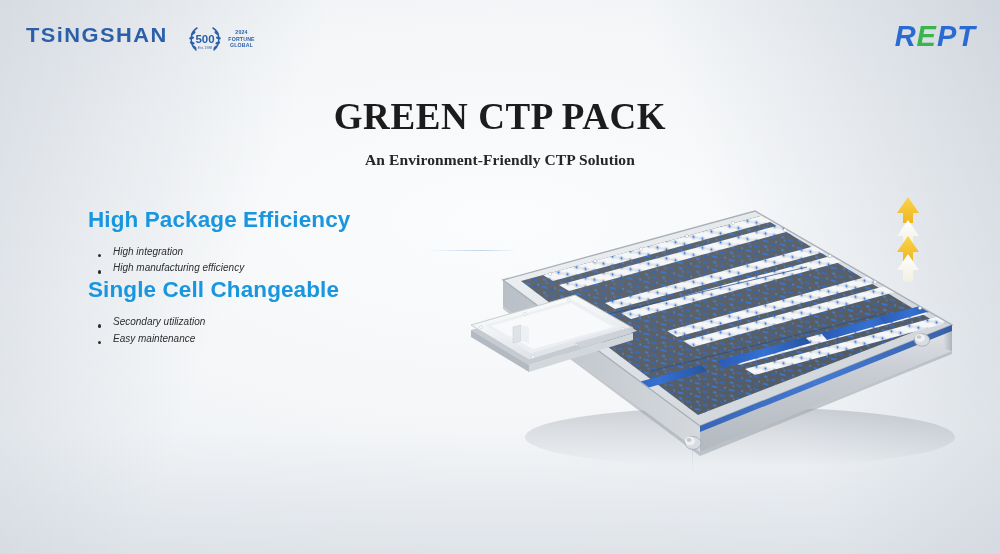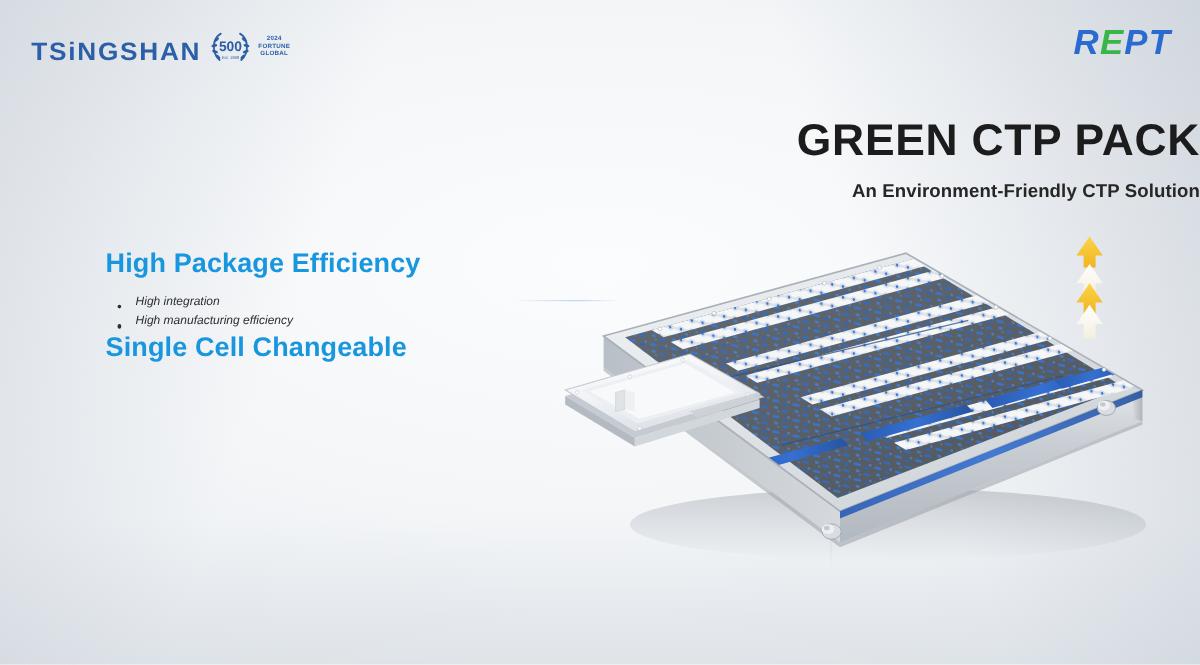--- a/index.html
+++ b/index.html
@@ -32,22 +32,22 @@
     pointer-events: none;
     z-index: 0;
   }
 
   
   .logo-tsingshan {
     position: absolute;
     left: 26px;
     top: 24px;
     display: flex;
-    align-items: flex-end;
-    gap: 10px;
+    align-items: flex-start;
+    gap: 23px;
     z-index: 6;
   }
   .ts-word {
     font-family: "Liberation Sans", sans-serif;
     font-size: 21px;
     font-weight: 700;
     letter-spacing: 1.4px;
     color: #2b5fa8;
     line-height: 1;
     transform: scaleX(1.04);
@@ -81,22 +81,23 @@
   }
   .rept-b { color: #2a6ad1; }
   .rept-g { color: #39b54a; }
 
   
   .title-block {
     position: absolute;
     top: 97px;
     left: 0;
     width: 1000px;
-    text-align: right;
+    text-align: center;
     z-index: 5;
+    font-family: Liberation Serif, serif;
   }
   .main-title {
     font-size: 37px;
     font-weight: 700;
     color: #1c1c1c;
     letter-spacing: 0.6px;
     line-height: 1.08;
     margin: 0;
   }
   .sub-title {
@@ -237,20 +238,24 @@
     <div class="feature">
       <h2 class="feature-head">High Package Efficiency</h2>
       <ul class="feature-items">
         <li>High integration</li>
         <li>High manufacturing efficiency</li>
       </ul>
     </div>
 
     <div class="feature">
       <h2 class="feature-head">Single Cell Changeable</h2>
+      <ul class="feature-items">
+        <li>Secondary utilization</li>
+        <li>Easy maintenance</li>
+      </ul>
     </div>
 
   </div>
 
   <div class="light-streak"></div>
   <div class="light-streak-2"></div>
 
   <div class="pack-stage">
     <svg viewBox="0 0 545 300">
       <defs>

